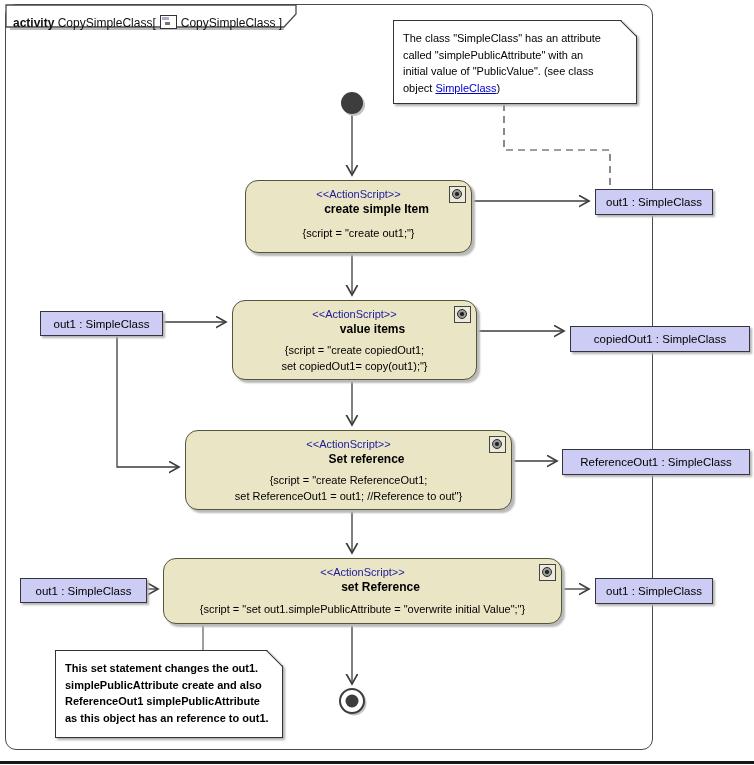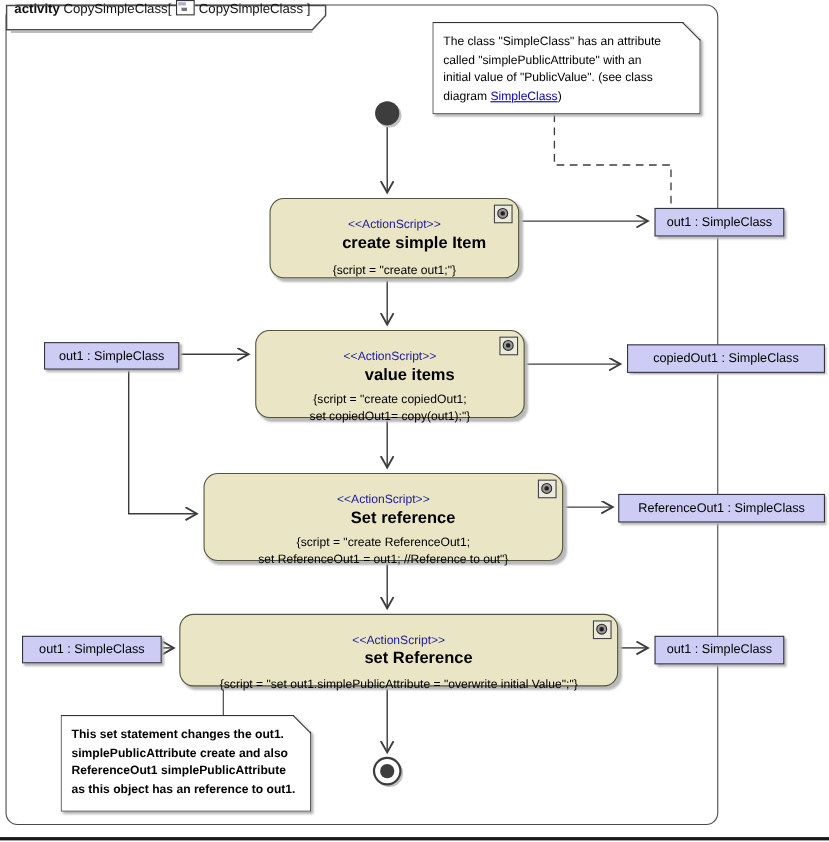--- a/index.html
+++ b/index.html
@@ -12,40 +12,40 @@
   
   .frame{
     position:absolute;left:5px;top:4px;width:646px;height:744px;
     border:1.4px solid #4a4a4a;border-radius:11px;background:#fff;
     z-index:0;
   }
   
   #lines{position:absolute;left:0;top:0;z-index:1;pointer-events:none;}
   
   .tab-text{
-    position:absolute;left:13px;top:0;z-index:2;font-size:12px;white-space:nowrap;
+    position:absolute;left:13px;top:15px;z-index:2;font-size:12px;white-space:nowrap;
   }
   .tab-text b{font-weight:bold;}
   .tab-icon{
     display:inline-block;width:15px;height:12px;border:1px solid #333;background:#fff;
     position:relative;vertical-align:-2px;margin:0 4px;
   }
   .tab-icon i{position:absolute;left:1px;top:1px;width:7px;height:3px;background:#aab0cc;}
   .tab-icon u{position:absolute;left:4px;top:6px;width:5px;height:3px;background:#777;}
   
   .action{
     position:absolute;z-index:2;
     background:var(--action-fill,#eae5c5);
     border:1.3px solid var(--action-border,#4a4a3a);
     border-radius:13px;
     box-shadow:3px 3px 2px #b9b9b9;
     text-align:center;
   }
-  .stereotype{margin-top:17px;font-size:11px;color:var(--stereotype-color,#1a1a9c);}
-  .action-name{margin-top:2px;font-size:15px;font-weight:bold;color:#000;padding-left:36px;}
+  .stereotype{margin-top:7px;font-size:11px;color:var(--stereotype-color,#1a1a9c);}
+  .action-name{margin-top:2px;font-size:12px;font-weight:bold;color:#000;padding-left:36px;}
   .script{margin-top:9px;font-size:11px;line-height:16px;color:#000;}
   .script2{margin-top:6px;}
   .gear{position:absolute;top:5px;right:5px;width:15px;height:15px;border:1px solid #444;background:#eceadb;}
   .gear b{position:absolute;left:2px;top:2px;width:8px;height:8px;border:1.6px solid #2a2a2a;border-radius:50%;background:#9a9a9a;}
   .gear b:after{content:"";position:absolute;left:2.4px;top:2.4px;width:3.4px;height:3.4px;border-radius:50%;background:#222;}
   
   .obj{
     position:absolute;z-index:2;
     background:var(--object-fill,#ccccf4);
     border:1.2px solid #35353f;
@@ -157,40 +157,40 @@
       <b></b>
     </span>
 </div>
 
 <div class="obj" style="left:595px;top:189px;width:116px;height:24px;">
   <span>out1 : SimpleClass</span>
 </div>
 <div class="obj" style="left:40px;top:311px;width:121px;height:23px;">
   <span>out1 : SimpleClass</span>
 </div>
-<div class="obj" style="left:570px;top:313px;width:178px;height:24px;">
+<div class="obj" style="left:570px;top:326px;width:178px;height:24px;">
   <span>copiedOut1 : SimpleClass</span>
 </div>
 <div class="obj" style="left:562px;top:449px;width:186px;height:24px;">
   <span>ReferenceOut1 : SimpleClass</span>
 </div>
 <div class="obj" style="left:20px;top:578px;width:125px;height:23px;">
   <span>out1 : SimpleClass</span>
 </div>
 <div class="obj" style="left:595px;top:578px;width:116px;height:24px;">
   <span>out1 : SimpleClass</span>
 </div>
 
 <div class="note-wrap" style="left:393px;top:20px;width:244px;height:84px;">
   <div class="note">
     <div class="note-text">
       <div>The class "SimpleClass" has an attribute</div>
       <div>called "simplePublicAttribute" with an</div>
       <div>initial value of "PublicValue". (see class</div>
-      <div><span>diagram </span><a class="doclink">SimpleClass</a><span>)</span></div>
+      <div><span>object </span><a class="doclink">SimpleClass</a><span>)</span></div>
     </div>
   </div>
   <span class="fold"></span>
 </div>
 
 <div class="note-wrap" style="left:55px;top:650px;width:228px;height:88px;font-weight:bold;">
   <div class="note">
     <div class="note-text">
       <div>This set statement changes the out1.</div>
       <div>simplePublicAttribute create and also</div>

